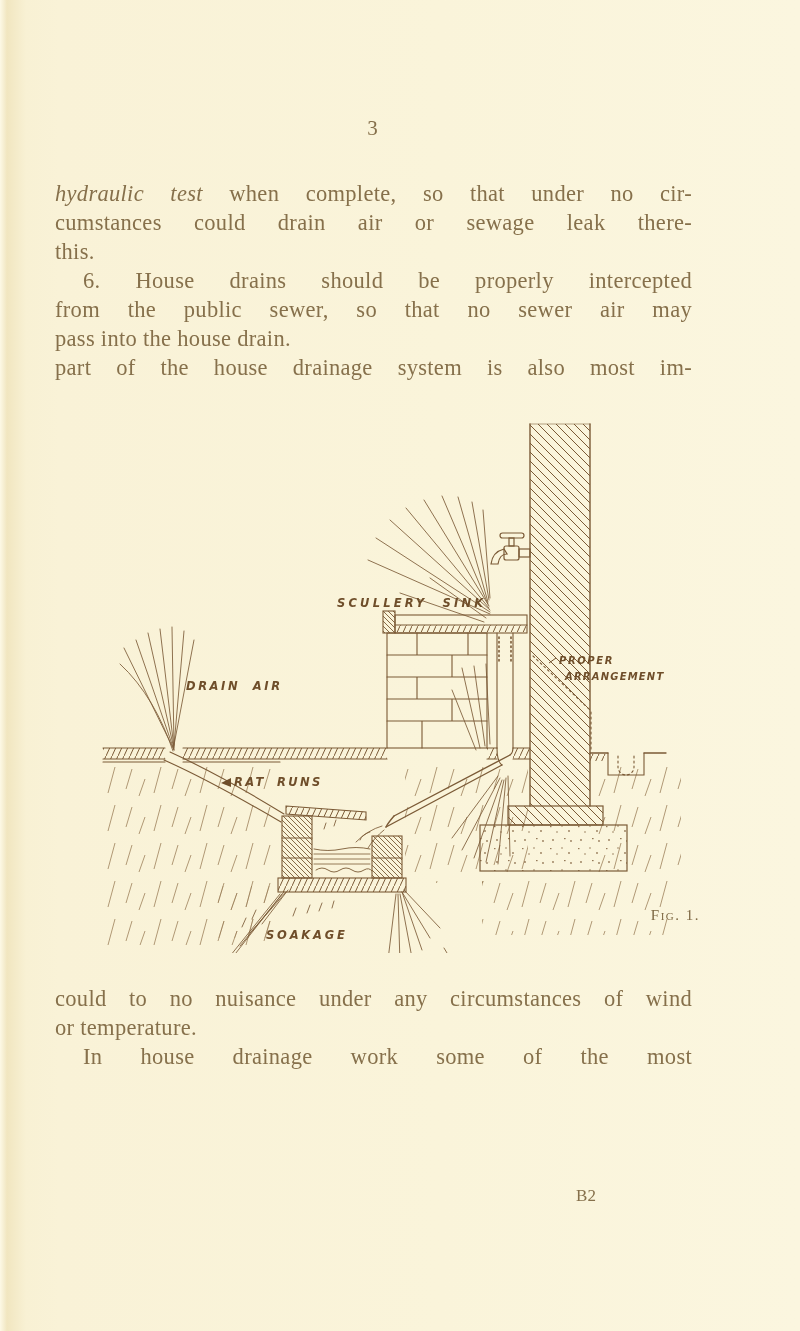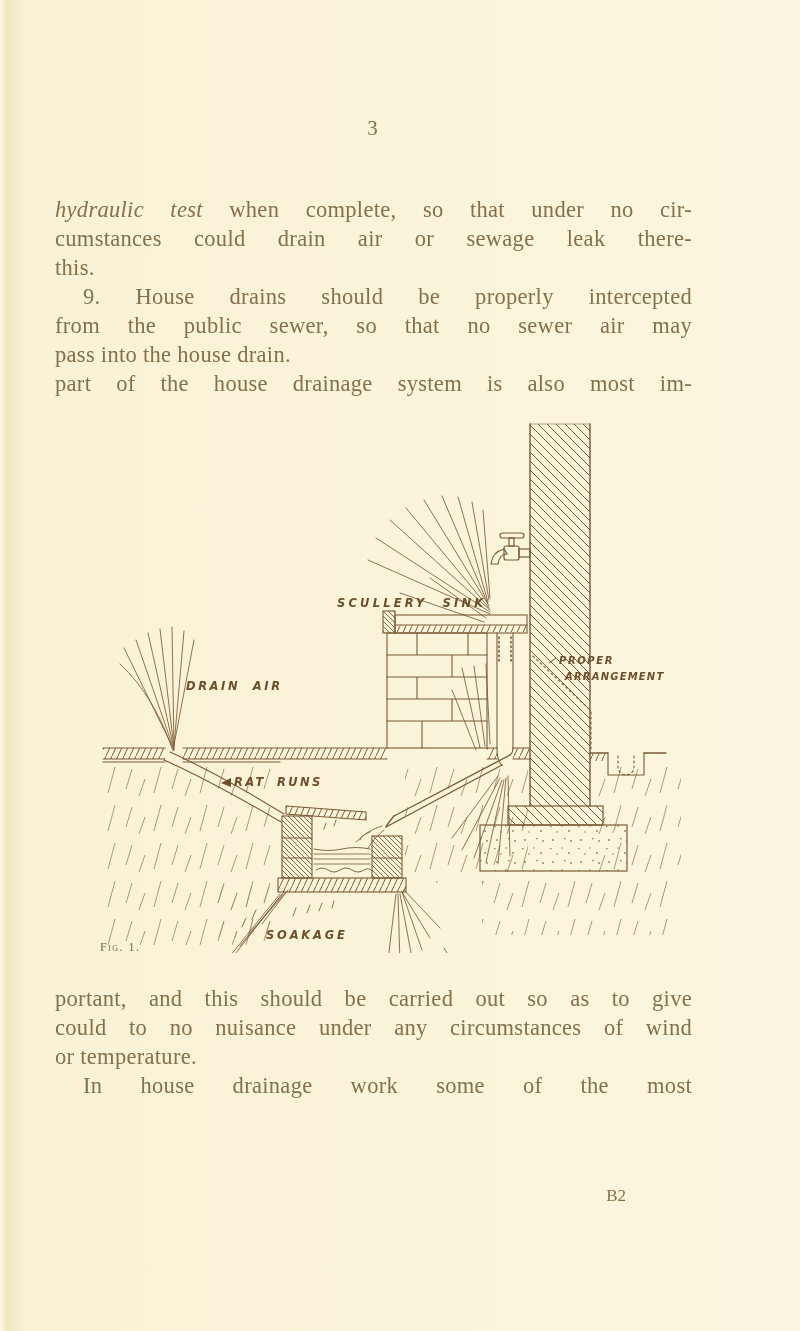--- a/index.html
+++ b/index.html
@@ -6,52 +6,52 @@
   .page{
     position:relative;width:800px;height:1331px;overflow:hidden;
     background:
       linear-gradient(90deg, #fdf9e6 0px, #f1e6c0 7px, #f8f1d4 26px, #f9f2d7 60px, #faf4da 55%, #fbf6df 100%);
     font-family:"Liberation Serif","DejaVu Serif",serif;
     color:#86704b;
   }
   .pageno{position:absolute;top:116px;left:55px;width:636px;text-align:center;
     font-size:21px;letter-spacing:1px;}
   .col{position:absolute;left:55px;width:637px;}
-  .col.top{top:179px;margin-top:16px;}
+  .col.top{top:179px;}
   .col.bottom{top:984px;}
   .ln{
     font-size:22.5px;line-height:29px;height:29px;white-space:nowrap;
     text-align:justify;text-align-last:justify;letter-spacing:.3px;
   }
   .ln.last{text-align:justify;text-align-last:left;white-space:normal;}
   .ln.indent{text-indent:28px;}
   .it{font-style:italic;}
   .figwrap{position:absolute;left:100px;top:418px;width:600px;height:535px;}
-  .figcap{position:absolute;top:940px;left:100px;width:600px;text-align:left;
-    font-size:12px;letter-spacing:1.5px;color:#7e6843;}
+  .figcap{position:absolute;top:907px;left:100px;width:600px;text-align:right;
+    font-size:15px;letter-spacing:1.5px;color:#7e6843;}
   .figcap .sc{font-variant:small-caps;}
-  .sig{position:absolute;top:1186px;left:546px;width:80px;text-align:right;
+  .sig{position:absolute;top:1186px;left:546px;width:80px;text-align:center;
     font-size:17px;color:#86704b;}
   .figlabel{
     font-family:"DejaVu Sans","Liberation Sans",sans-serif;
     font-style:italic;font-weight:bold;
   }
 </style>
 </head>
 <body>
 
 <div class="page">
 
   <div class="pageno">3</div>
 
   <div class="col top">
     <div class="ln"><span class="it">hydraulic test</span><span> when complete, so that under no cir-</span></div>
     <div class="ln">cumstances could drain air or sewage leak there-</div>
     <div class="ln last">this.</div>
-    <div class="ln indent">9. House drains should be properly intercepted</div>
+    <div class="ln indent">6. House drains should be properly intercepted</div>
     <div class="ln">from the public sewer, so that no sewer air may</div>
     <div class="ln last">pass into the house drain.</div>
     <div class="ln">part of the house drainage system is also most im-</div>
   </div>
 
   <div class="figwrap">
   <svg width="600" height="535" viewBox="0 0 600 535" xmlns="http://www.w3.org/2000/svg">
     <defs>
       <pattern id="wallHatch" width="9" height="9" patternUnits="userSpaceOnUse">
         <path d="M0,0 L9,9" stroke="#7b5a36" stroke-width="1" fill="none"></path>
@@ -205,21 +205,20 @@
       <text x="465" y="262" font-size="10" letter-spacing="1.2">ARRANGEMENT</text>
       <polygon points="121,365 131,360 131,369" fill="#6f4e2a"></polygon>
       <path d="M449,245 l7,-5" stroke="#6f4e2a" stroke-width="1"></path>
     </g>
   </svg>
   </div>
 
   <div class="figcap"><span class="sc">Fig. 1.</span></div>
 
   <div class="col bottom">
-    <div class="ln">portant, and this should be carried out so as to give</div>
     <div class="ln">could to no nuisance under any circumstances of wind</div>
     <div class="ln last">or temperature.</div>
     <div class="ln indent">In house drainage work some of the most</div>
   </div>
 
   <div class="sig">B2</div>
 
 </div>
 
 </body></html>

